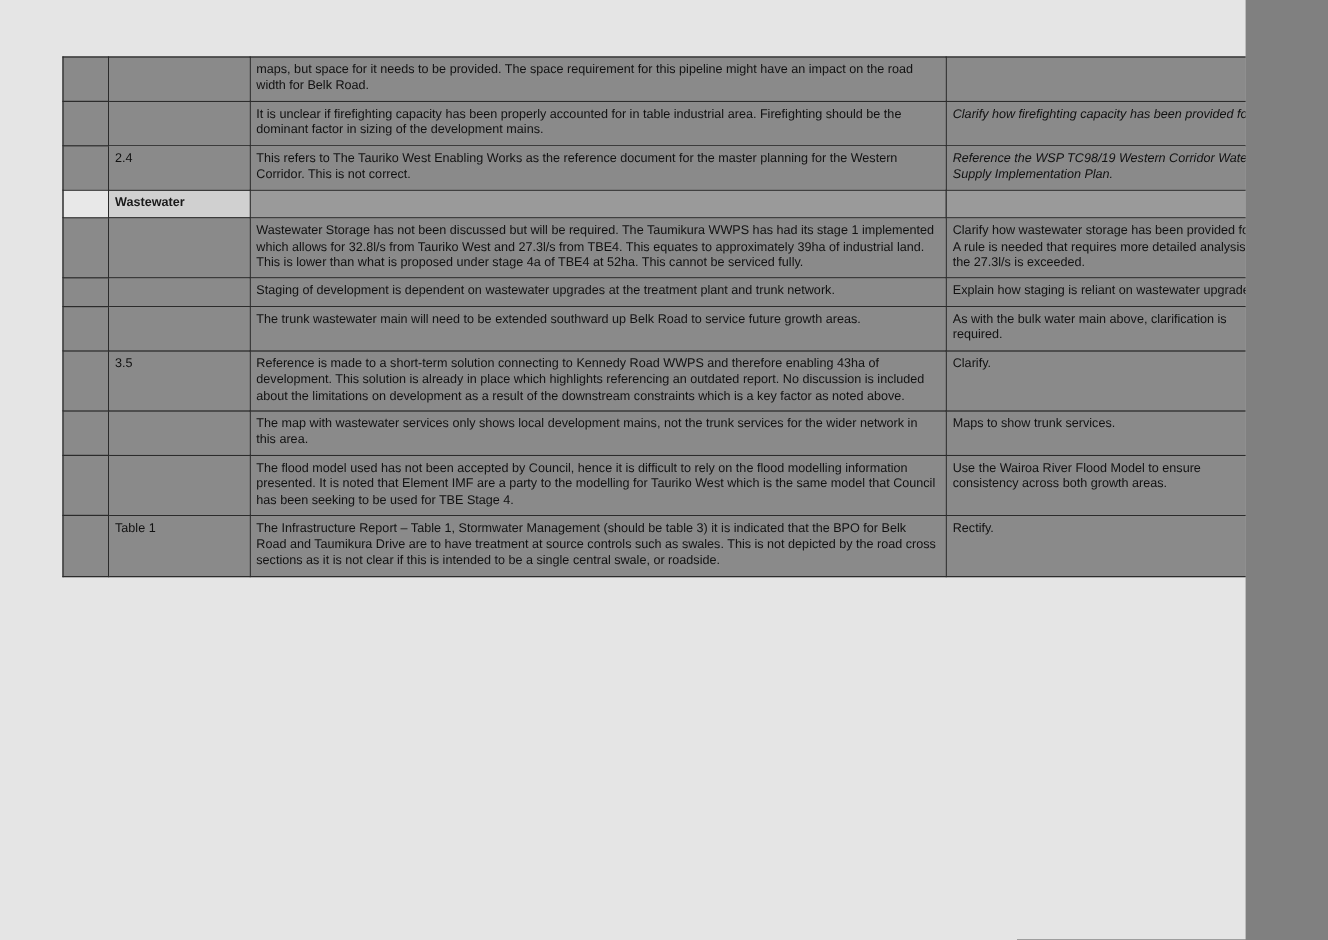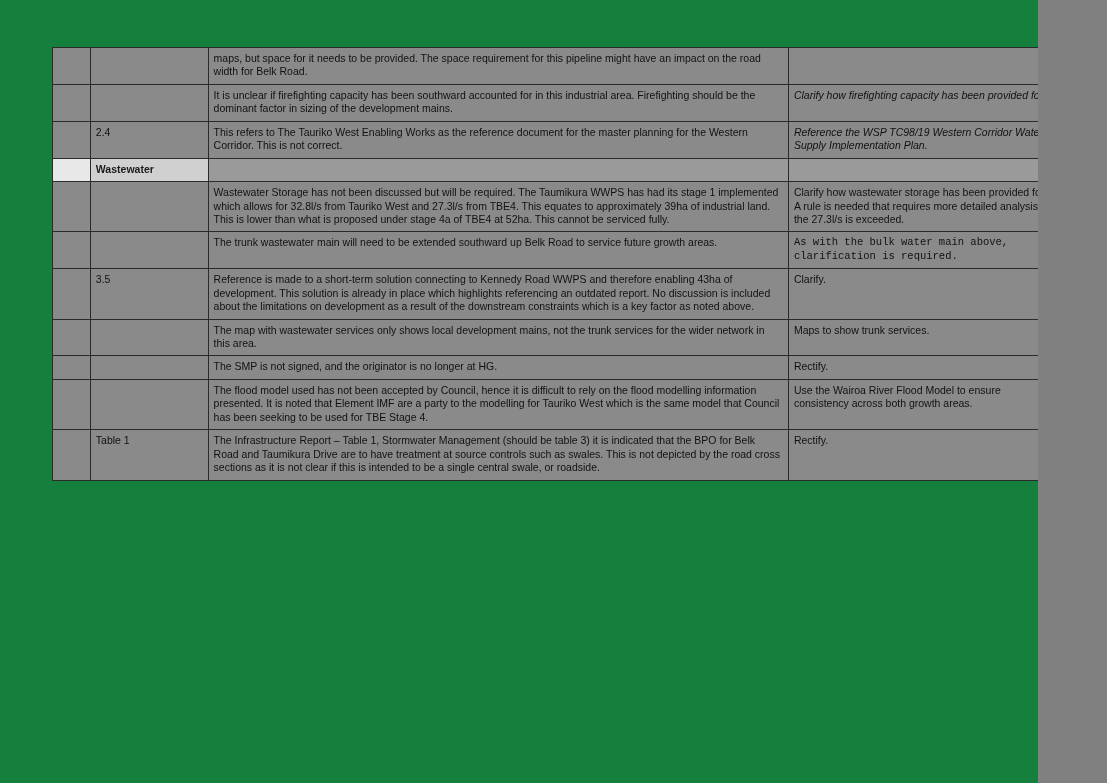--- a/index.html
+++ b/index.html
@@ -7,21 +7,21 @@
     padding: 0;
     background: #808080;
     width: 1107px;
     height: 783px;
     font-family: "Liberation Sans", sans-serif;
   }
   #page {
     position: relative;
     width: 1038px;
     height: 783px;
-    background: #15803d;
+    background: #e5e5e5;
     overflow: hidden;
   }
   #doc-table {
     position: absolute;
     left: 52px;
     top: 47px;
     width: 1004px;
     border-collapse: collapse;
     table-layout: fixed;
     background: #808080;
@@ -78,21 +78,21 @@
     <tbody id="table-body">
         <tr>
           <td class="empty"></td>
           <td class="ref-cell blurred"></td>
           <td class="blurred">maps, but space for it needs to be provided. The space requirement for this pipeline might have an impact on the road width for Belk Road.</td>
           <td class="blurred" style="white-space: pre-line;"></td>
         </tr>
         <tr>
           <td class="empty"></td>
           <td class="ref-cell blurred"></td>
-          <td class="blurred">It is unclear if firefighting capacity has been southward accounted for in this industrial area. Firefighting should be the dominant factor in sizing of the development mains.</td>
+          <td class="blurred">It is unclear if firefighting capacity has been properly accounted for in table industrial area. Firefighting should be the dominant factor in sizing of the development mains.</td>
           <td class="blurred" style="white-space: pre-line; font-style: italic;">Clarify how firefighting capacity has been provided for.</td>
         </tr>
         <tr>
           <td class="empty"></td>
           <td class="ref-cell blurred">2.4</td>
           <td class="blurred">This refers to The Tauriko West Enabling Works as the reference document for the master planning for the Western Corridor. This is not correct.</td>
           <td class="blurred" style="white-space: pre-line; font-style: italic;">Reference the WSP TC98/19 Western Corridor Water Supply Implementation Plan.</td>
         </tr>
         <tr class="section">
           <td class="lead empty"></td>
@@ -103,40 +103,40 @@
         <tr>
           <td class="empty"></td>
           <td class="ref-cell blurred"></td>
           <td class="blurred">Wastewater Storage has not been discussed but will be required. The Taumikura WWPS has had its stage 1 implemented which allows for 32.8l/s from Tauriko West and 27.3l/s from TBE4. This equates to approximately 39ha of industrial land. This is lower than what is proposed under stage 4a of TBE4 at 52ha. This cannot be serviced fully.</td>
           <td class="blurred" style="white-space: pre-line;">Clarify how wastewater storage has been provided for.
 A rule is needed that requires more detailed analysis if the 27.3l/s is exceeded.</td>
         </tr>
         <tr>
           <td class="empty"></td>
           <td class="ref-cell blurred"></td>
+          <td class="blurred">Staging of development is dependent on wastewater upgrades at the treatment plant and trunk network.</td>
+          <td class="blurred" style="white-space: pre-line;">Explain how staging is reliant on wastewater upgrades.</td>
+        </tr>
+        <tr>
+          <td class="empty"></td>
+          <td class="ref-cell blurred"></td>
           <td class="blurred">The trunk wastewater main will need to be extended southward up Belk Road to service future growth areas.</td>
-          <td class="blurred" style="white-space: pre-line; font-family: Liberation Mono, monospace;">As with the bulk water main above, clarification is required.</td>
+          <td class="blurred" style="white-space: pre-line;">As with the bulk water main above, clarification is required.</td>
         </tr>
         <tr>
           <td class="empty"></td>
           <td class="ref-cell blurred">3.5</td>
           <td class="blurred">Reference is made to a short-term solution connecting to Kennedy Road WWPS and therefore enabling 43ha of development. This solution is already in place which highlights referencing an outdated report. No discussion is included about the limitations on development as a result of the downstream constraints which is a key factor as noted above.</td>
           <td class="blurred" style="white-space: pre-line;">Clarify.</td>
         </tr>
         <tr>
           <td class="empty"></td>
           <td class="ref-cell blurred"></td>
           <td class="blurred">The map with wastewater services only shows local development mains, not the trunk services for the wider network in this area.</td>
           <td class="blurred" style="white-space: pre-line;">Maps to show trunk services.</td>
-        </tr>
-        <tr>
-          <td class="empty"></td>
-          <td class="ref-cell blurred"></td>
-          <td class="blurred">The SMP is not signed, and the originator is no longer at HG.</td>
-          <td class="blurred" style="white-space: pre-line;">Rectify.</td>
         </tr>
         <tr>
           <td class="empty"></td>
           <td class="ref-cell blurred"></td>
           <td class="blurred">The flood model used has not been accepted by Council, hence it is difficult to rely on the flood modelling information presented. It is noted that Element IMF are a party to the modelling for Tauriko West which is the same model that Council has been seeking to be used for TBE Stage 4.</td>
           <td class="blurred" style="white-space: pre-line;">Use the Wairoa River Flood Model to ensure consistency across both growth areas.</td>
         </tr>
         <tr>
           <td class="empty"></td>
           <td class="ref-cell blurred">Table 1</td>

